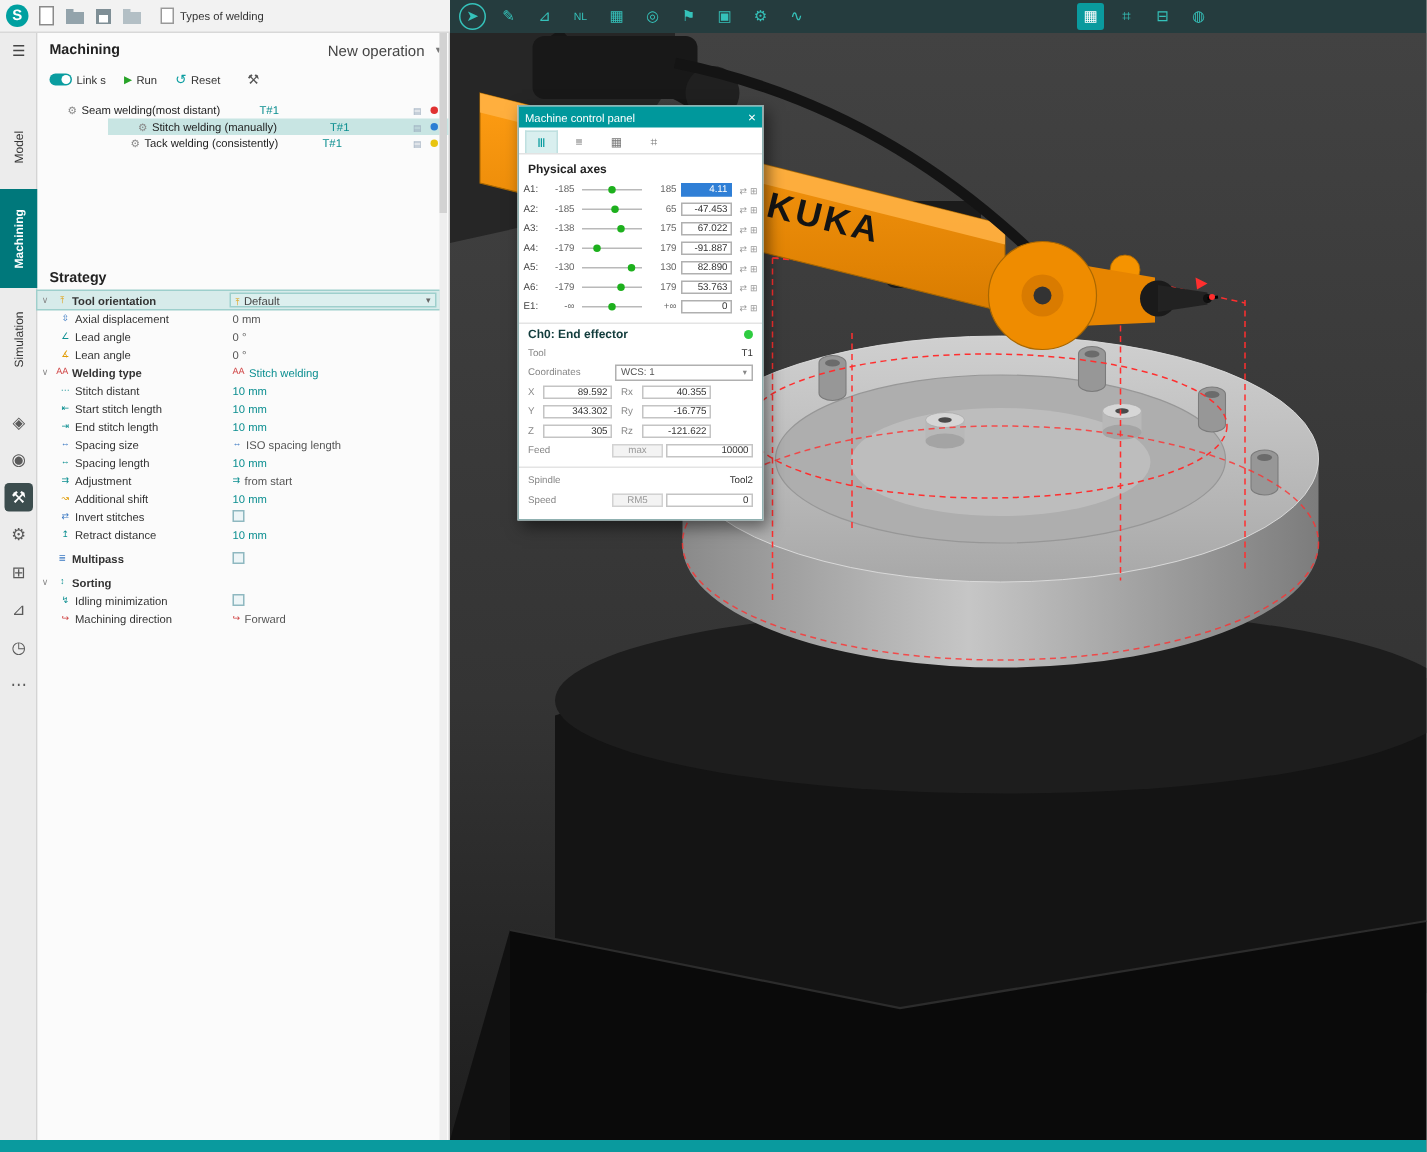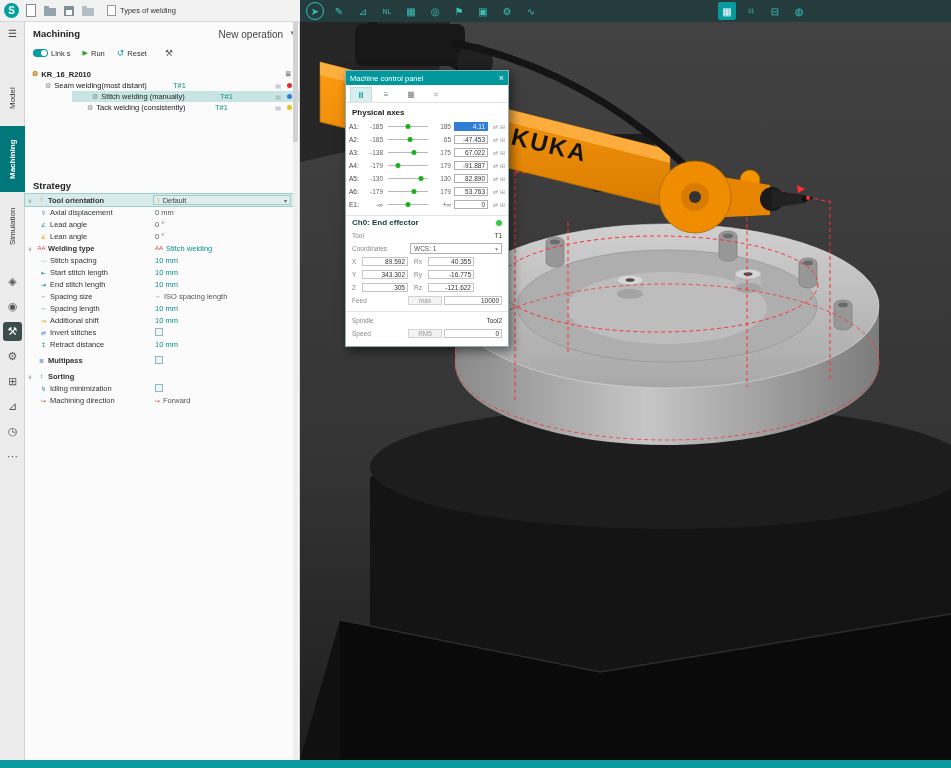--- a/index.html
+++ b/index.html
@@ -199,25 +199,20 @@
       <span>Run</span>
     </span>
     <span class="ctl">
       <span class="reset-g">↺</span>
       <span>Reset</span>
     </span>
     <span class="wrench">⚒</span>
   </div>
 
   <div id="tree">
-    <div class="trow root" style="padding-left:7px">
-      <span class="ticon" style="color:#b97a00">⚙</span>
-      <span class="tname">KR_16_R2010</span>
-      <span class="tstack">≣</span>
-    </div>
     <div id="treeOps">
         <div class="trow" style="padding-left: 20px;">
           <span class="ticon" style="color: rgb(136, 136, 136);">⚙</span>
           <span class="tname">Seam welding(most distant)</span>
           <span class="ttool">T#1</span>
           <span class="tright">▤</span>
           <span class="tdot" style="background: rgb(224, 49, 49);"></span>
         </div>
         <div class="trow sel" style="padding-left: 20px; margin-left: 47px;">
           <span class="ticon" style="color: rgb(136, 136, 136);">⚙</span>
@@ -276,21 +271,21 @@
         <span class="picon" style="color: rgb(208, 69, 69);">AA</span>
         <span class="plabel" style="font-weight: bold;">Welding type</span>
         <span class="pval v-teal">
           <span class="pvicon" style="color: rgb(208, 69, 69);">AA</span>
           <span>Stitch welding</span>
         </span>
       </div>
       <div class="srow">
         <span class="indent"></span>
         <span class="picon" style="color: rgb(11, 142, 144);">⋯</span>
-        <span class="plabel">Stitch spacing</span>
+        <span class="plabel">Stitch distant</span>
         <span class="pval v-teal">
           <span>10 mm</span>
         </span>
       </div>
       <div class="srow">
         <span class="indent"></span>
         <span class="picon" style="color: rgb(11, 142, 144);">⇤</span>
         <span class="plabel">Start stitch length</span>
         <span class="pval v-teal">
           <span>10 mm</span>
@@ -312,20 +307,29 @@
           <span class="pvicon" style="color: rgb(58, 120, 194);">↔</span>
           <span>ISO spacing length</span>
         </span>
       </div>
       <div class="srow">
         <span class="indent"></span>
         <span class="picon" style="color: rgb(11, 142, 144);">↔</span>
         <span class="plabel">Spacing length</span>
         <span class="pval v-teal">
           <span>10 mm</span>
+        </span>
+      </div>
+      <div class="srow">
+        <span class="indent"></span>
+        <span class="picon" style="color: rgb(11, 142, 144);">⇉</span>
+        <span class="plabel">Adjustment</span>
+        <span class="pval v-gray">
+          <span class="pvicon" style="color: rgb(11, 142, 144);">⇉</span>
+          <span>from start</span>
         </span>
       </div>
       <div class="srow">
         <span class="indent"></span>
         <span class="picon" style="color: rgb(224, 154, 0);">↝</span>
         <span class="plabel">Additional shift</span>
         <span class="pval v-teal">
           <span>10 mm</span>
         </span>
       </div>

